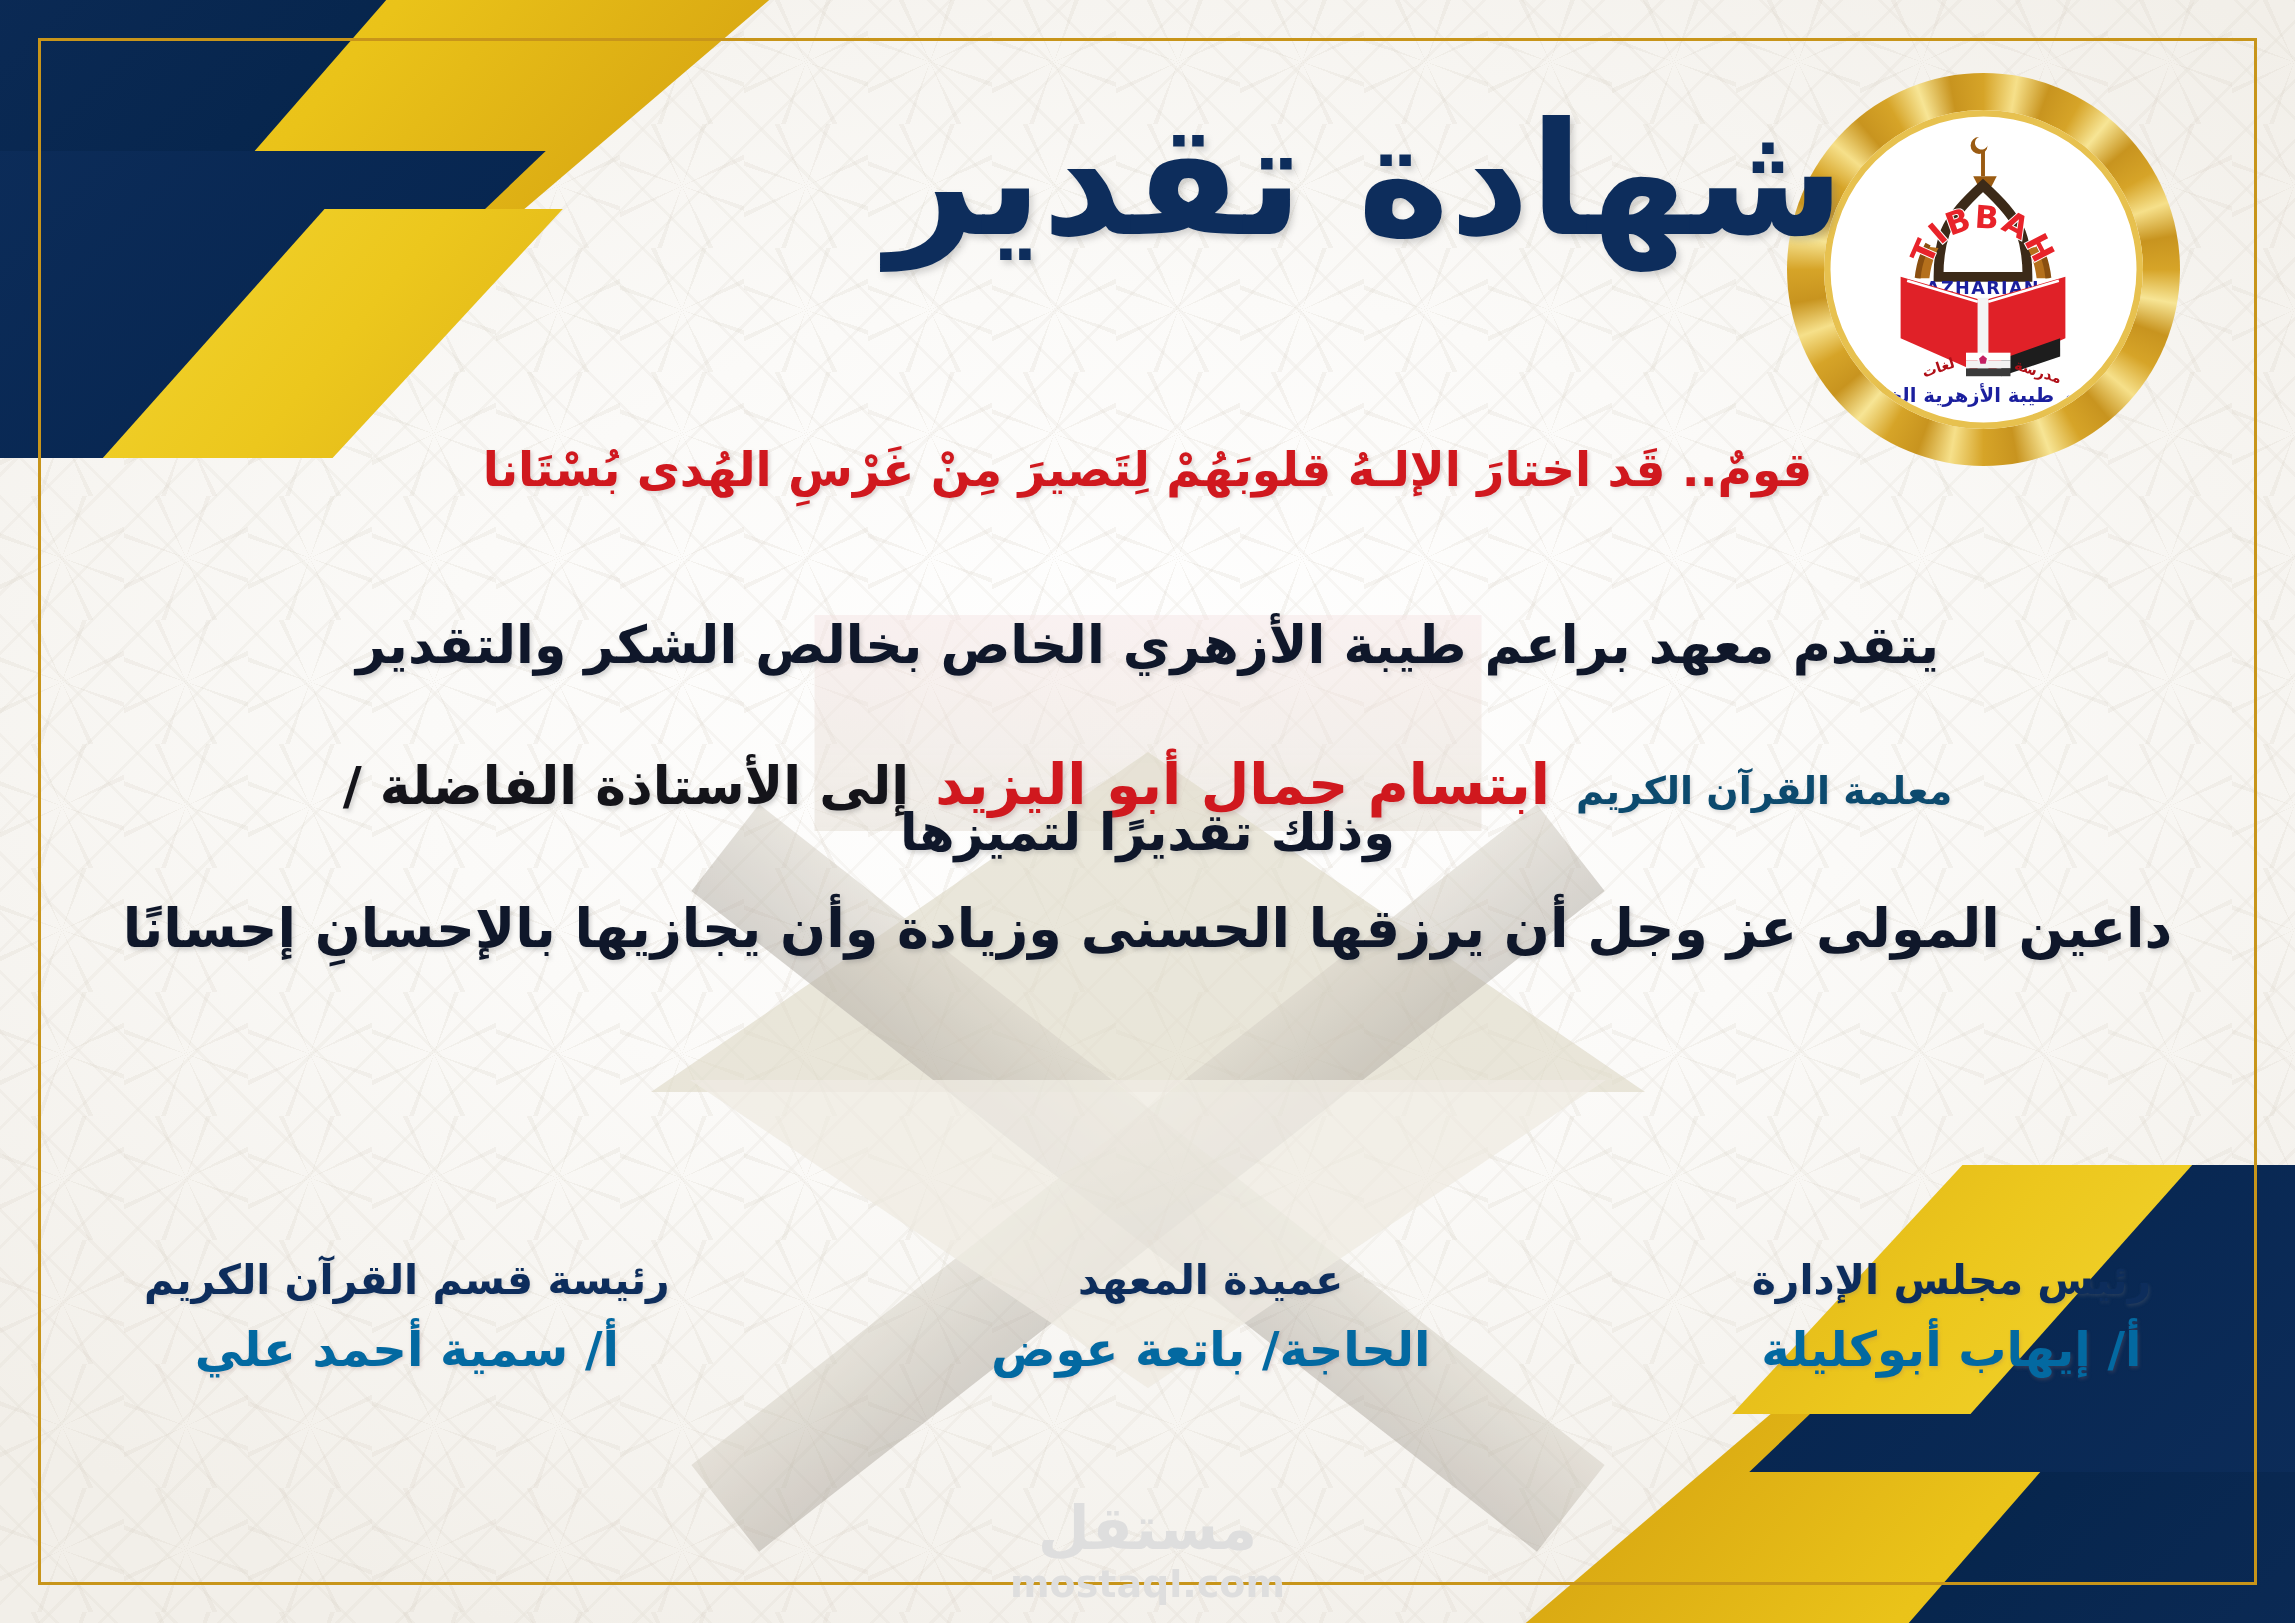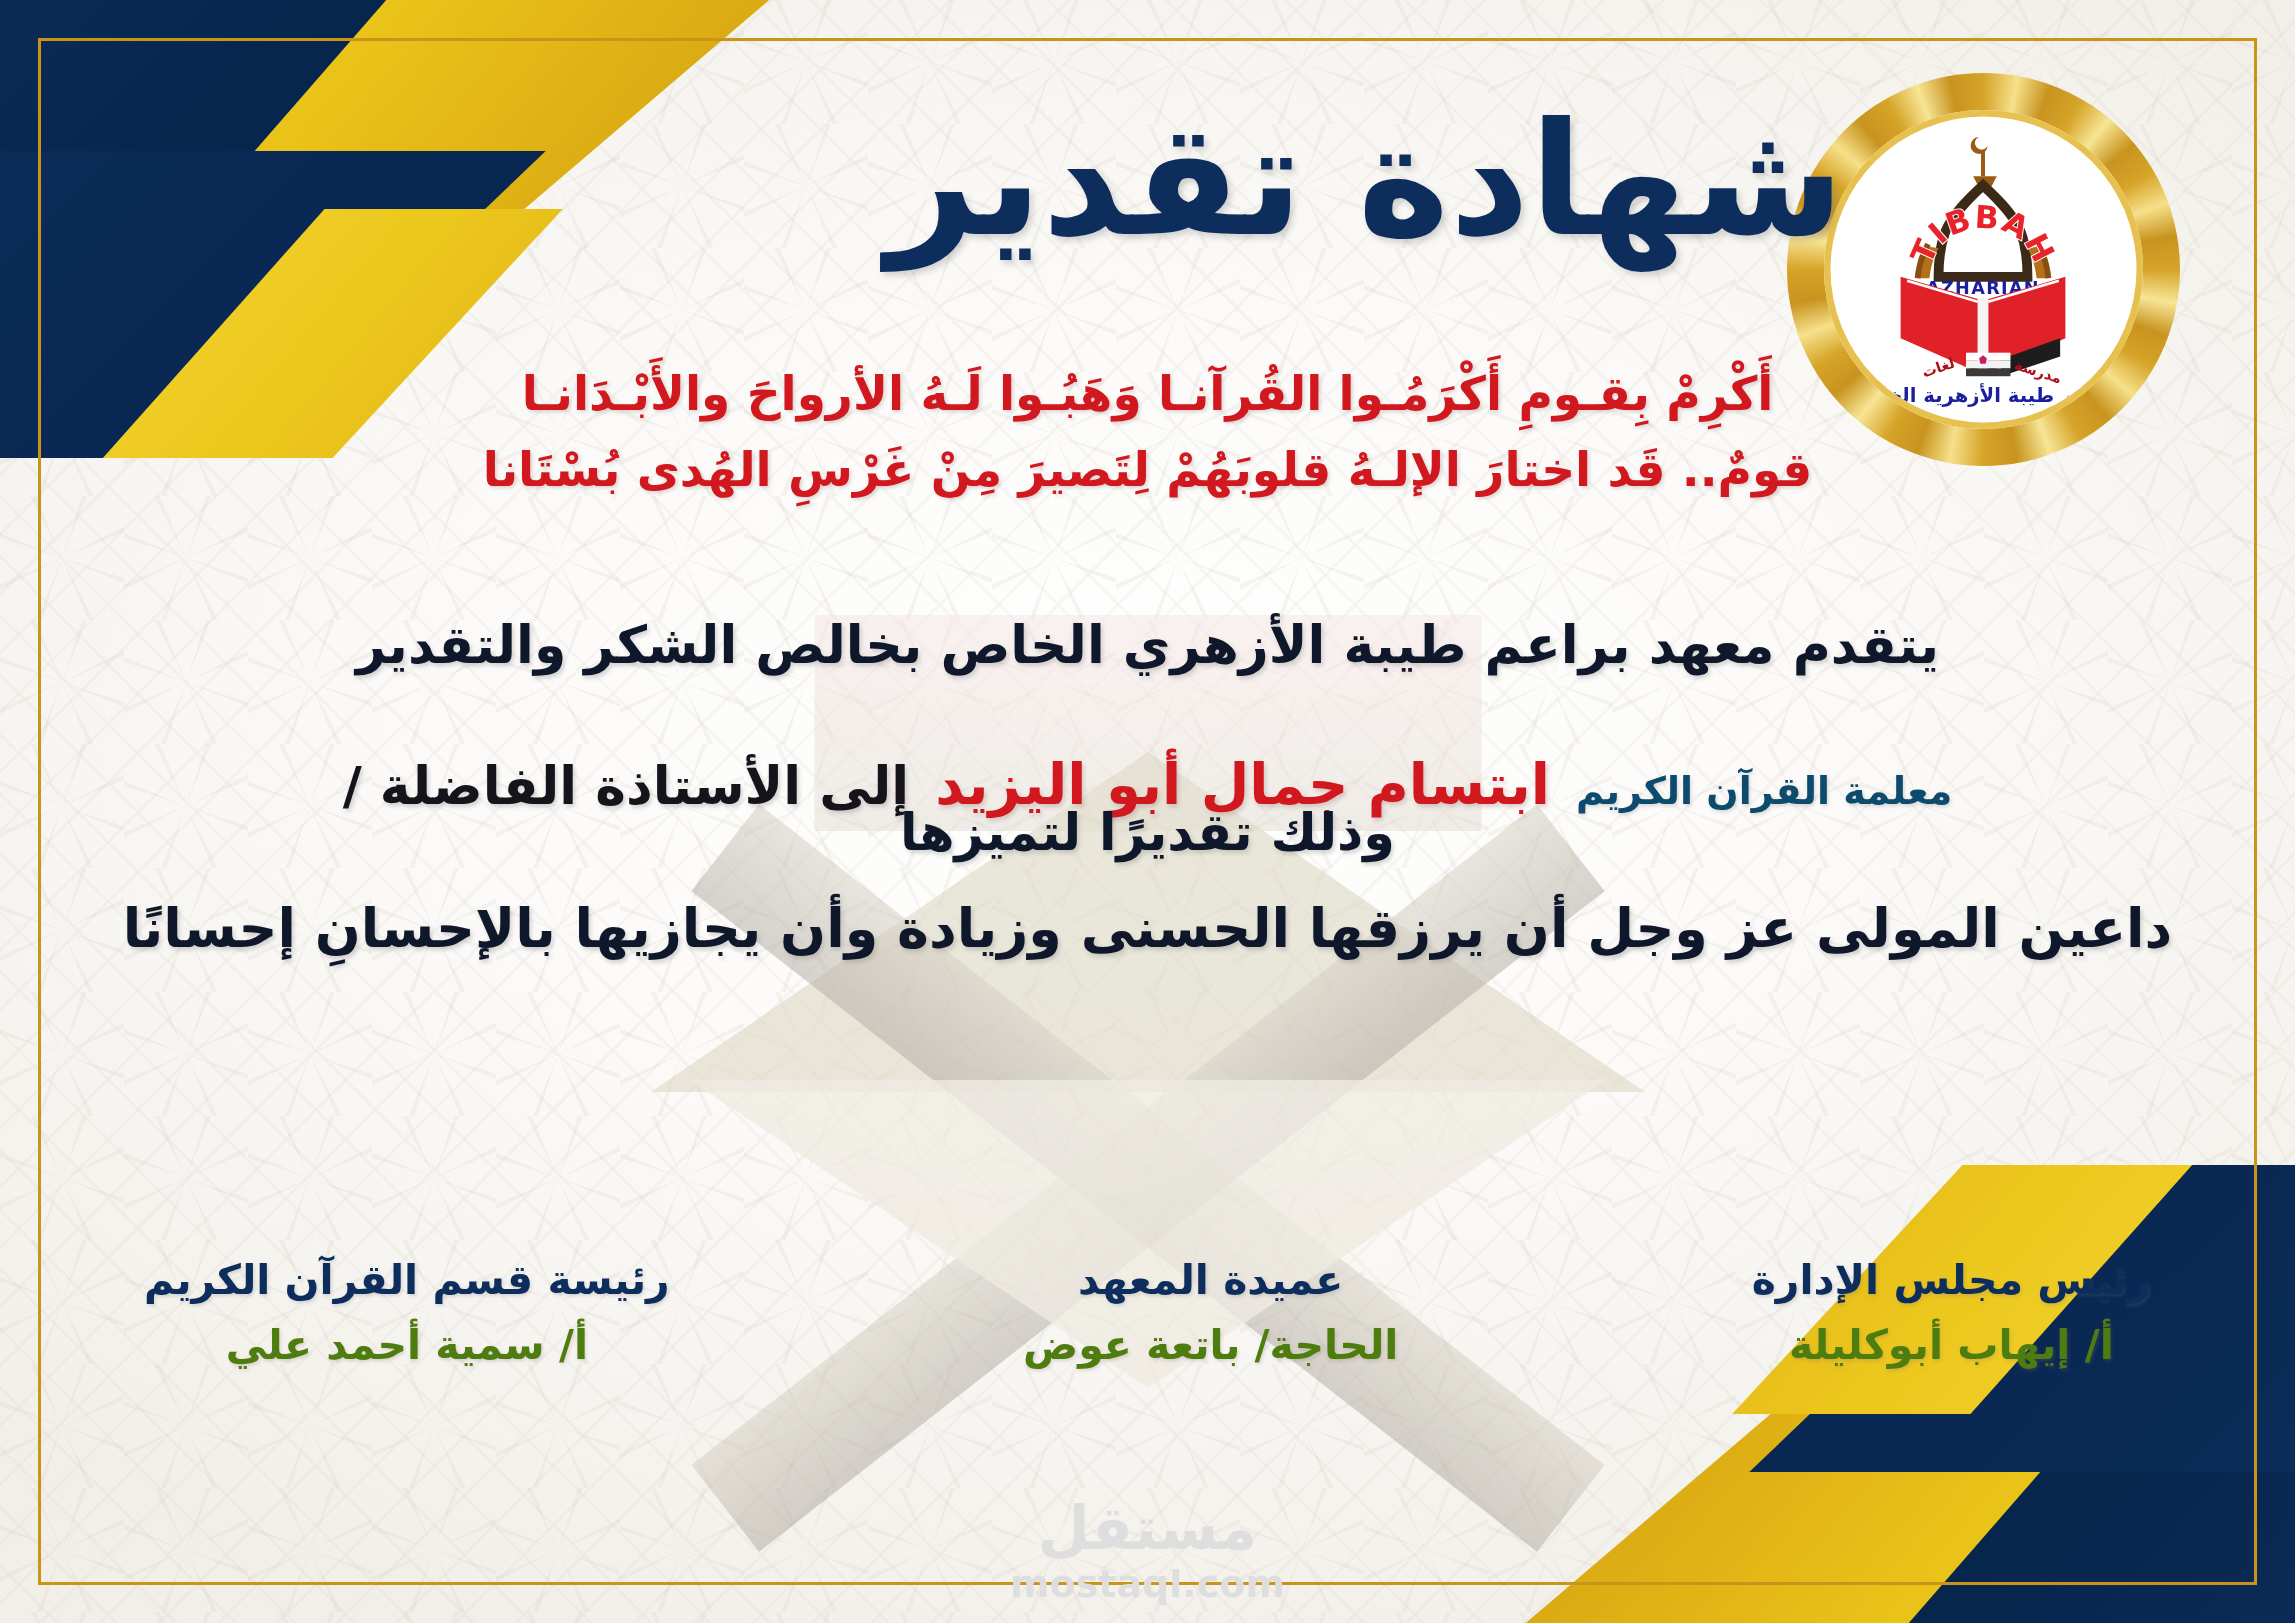--- a/index.html
+++ b/index.html
@@ -302,23 +302,23 @@
   }
   .sign-title {
     color: #0d2d5c;
     font-weight: 700;
     font-size: 41px;
     line-height: 1.2;
     text-shadow: 1.3px 2px 3.9px rgba(120,120,120,0.26);
   }
   .sign-name {
     margin-top: 15.7px;
-    color: #4d7c0f;
-    font-weight: 700;
-    font-size: 41px;
+    color: #0369a1;
+    font-weight: 700;
+    font-size: 48px;
     line-height: 1.2;
     text-shadow: 1.3px 2px 3.9px rgba(150,110,110,0.26);
   }
 
   
   .watermark {
     position: absolute;
     left: 50%;
     top: 1478px;
     transform: translateX(-50%);
@@ -441,21 +441,20 @@
 
         <text x="234" y="438" font-family="'DejaVu Sans','Liberation Sans',sans-serif" font-size="30" font-weight="bold" fill="#1b1f9e" text-anchor="middle" direction="rtl">براعم طيبة الأزهرية الخاصة</text>
       </svg>
     </div>
   </div>
 
   <div class="content">
 
     <div class="cert-title">شهادة تقدير</div>
 
-    <div class="verse v1">أَكْرِمْ بِقـومِ أَكْرَمُـوا القُرآنـا  وَهَبُـوا لَـهُ الأرواحَ والأَبْـدَانـا</div>
     <div class="verse v2">قومٌ.. قَد اختارَ الإلـهُ قلوبَهُمْ  لِتَصيرَ مِنْ غَرْسِ الهُدى بُسْتَانا</div>
 
     <div class="body-line l1">يتقدم معهد براعم طيبة الأزهري الخاص بخالص الشكر والتقدير</div>
 
     <div class="recipient-row">
       <span class="recipient-role">معلمة القرآن الكريم</span>
       <span class="recipient-name">ابتسام جمال أبو اليزيد</span>
       <span class="recipient-prefix">إلى الأستاذة الفاضلة /</span>
     </div>
 

